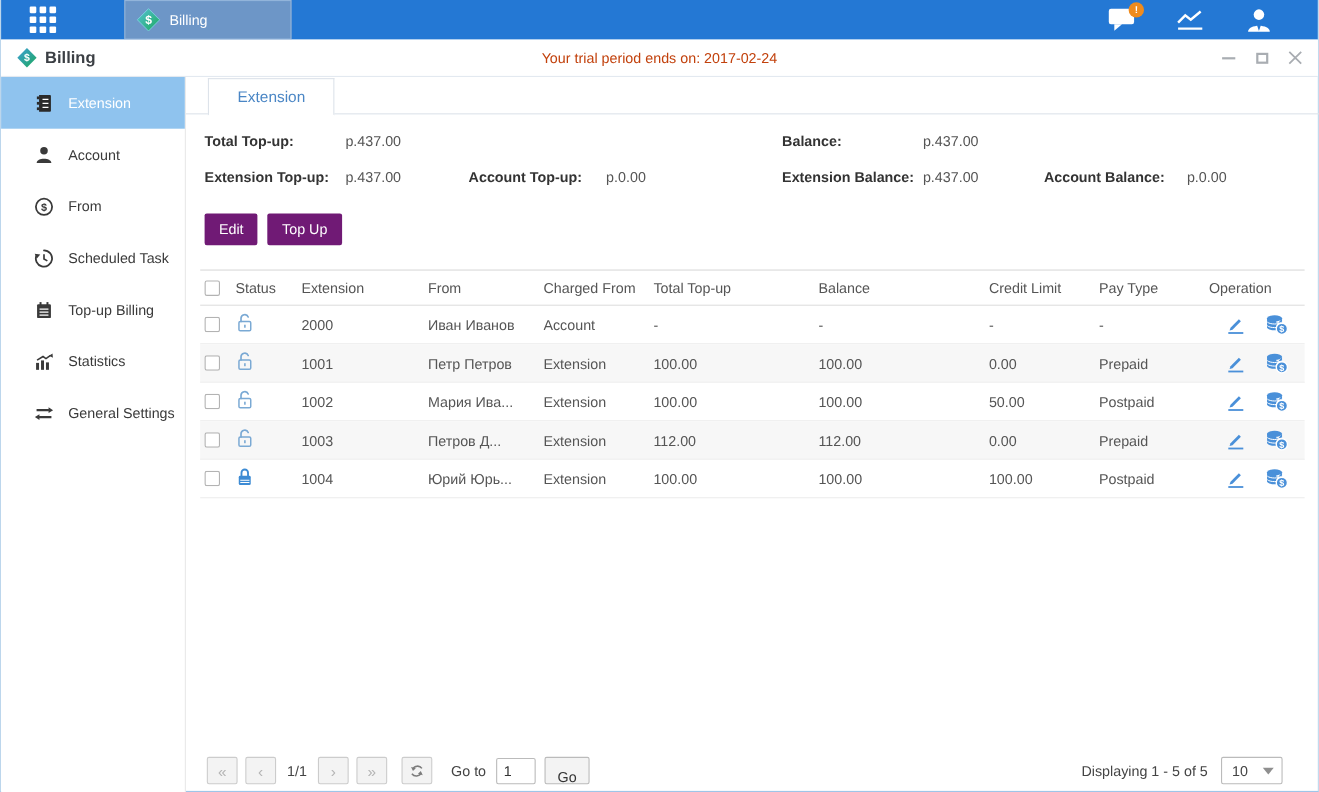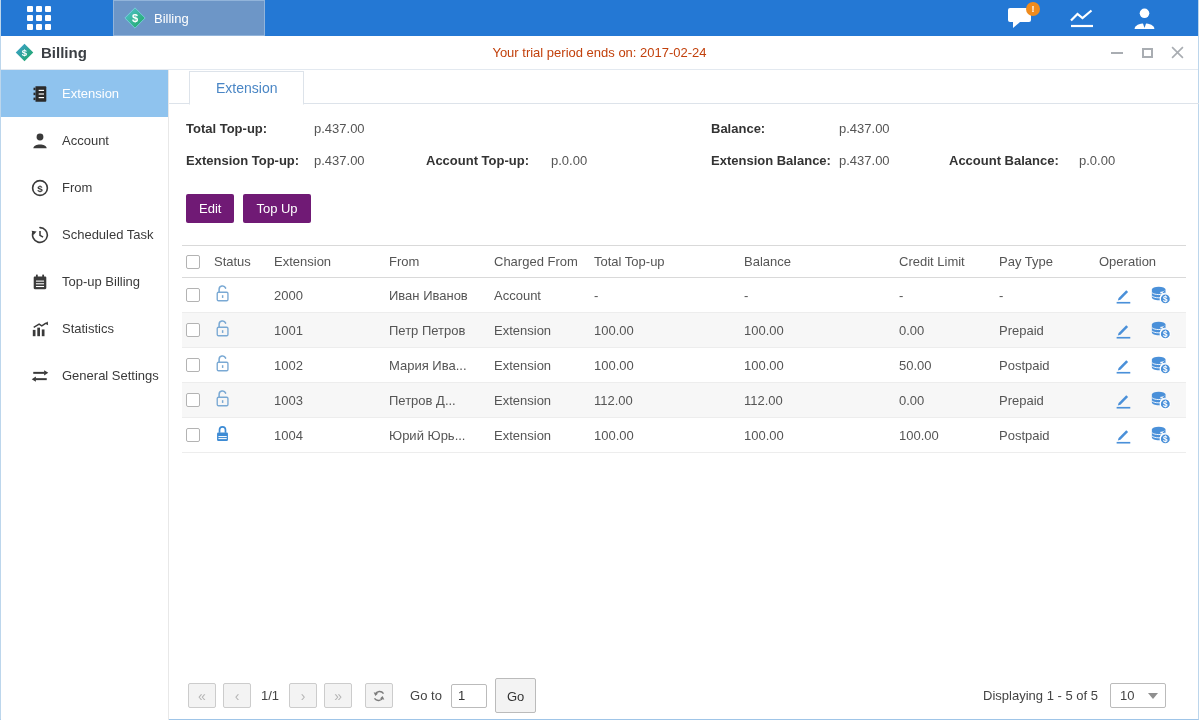--- a/index.html
+++ b/index.html
@@ -60,21 +60,21 @@
   .checkbox { width:14px; height:14px; border:1px solid #b3b3b3; border-radius:2px; background:#fff; display:inline-block; cursor:pointer; }
   .cell.op { display:flex; justify-content:center; gap:16px; }
   .opbtn { display:inline-flex; cursor:pointer; }
 
   
   .pagination { position:absolute; left:19px; right:14px; bottom:7px; display:flex; align-items:center; font-size:13px; color:#444; }
   .pgbtn { width:28px; height:25px; border:1px solid #ccc; background:#f3f3f3; border-radius:2px; display:flex; align-items:center; justify-content:center; color:#b5b5b5; font-size:14px; margin-right:7px; cursor:pointer; }
   .pg-label { margin:0 10px 0 3px; color:#444; }
   .goto-label { margin:0 9px 0 10px; }
   .goto-input { width:36px; height:24px; border:1px solid #bbb; border-radius:2px; font-size:13px; padding-left:6px; font-family:inherit; color:#333; }
-  .go-btn { margin-left:8px; height:35px; padding:10px 11px; border:1px solid #bbb; background:#f3f3f3; border-radius:2px; font-size:13px; color:#333; cursor:pointer; font-family:inherit; }
+  .go-btn { margin-left:8px; height:25px; padding:10px 11px; border:1px solid #bbb; background:#f3f3f3; border-radius:2px; font-size:13px; color:#333; cursor:pointer; font-family:inherit; }
   .pg-spacer { flex:1; }
   .displaying { margin-right:12px; }
   .page-size { width:56px; height:25px; border:1px solid #bbb; background:#fff; border-radius:2px; display:flex; align-items:center; padding-left:9px; cursor:pointer; margin-right:20px; }
   .caret { margin-left:auto; margin-right:7px; width:0; height:0; border-left:5px solid transparent; border-right:5px solid transparent; border-top:6px solid #8f8f8f; }
 </style>
 </head>
 <body>
 
 <div class="screen">
 

